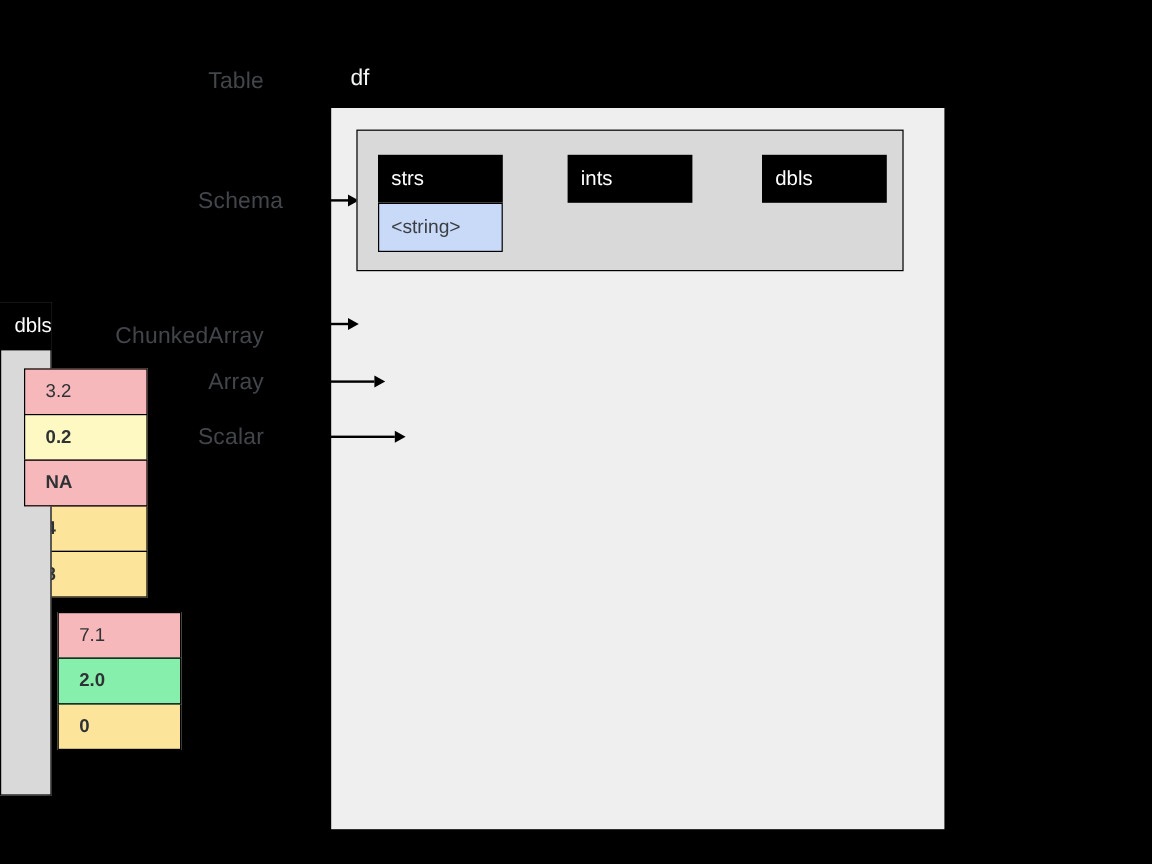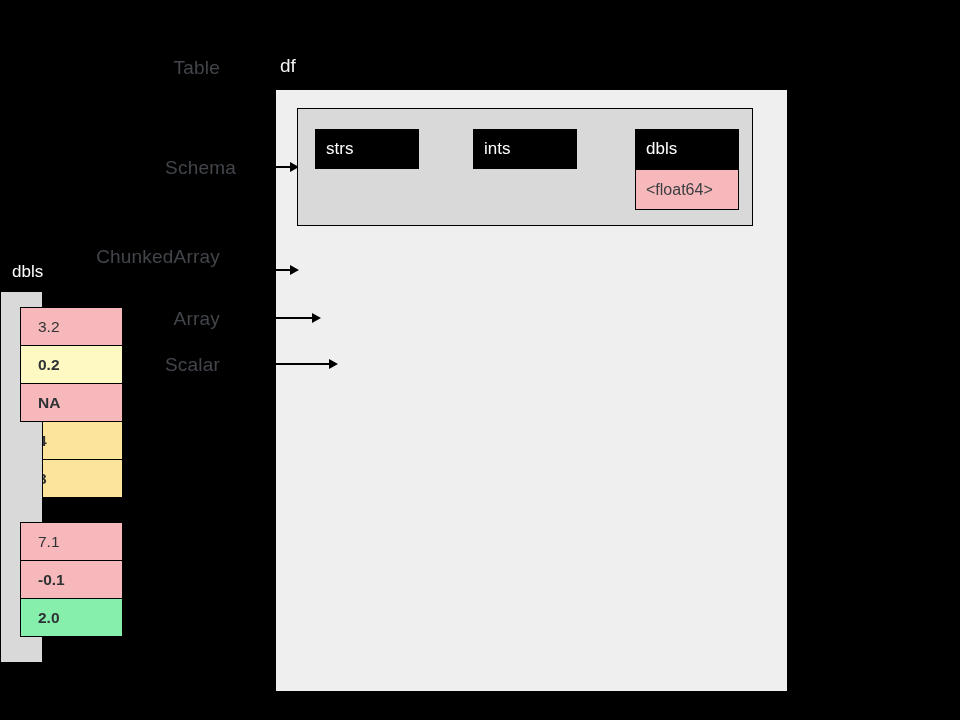--- a/index.html
+++ b/index.html
@@ -7,25 +7,25 @@
     position:relative;width:960px;height:720px;background:#000;overflow:hidden;
     font-family:"Liberation Sans","DejaVu Sans",sans-serif;
   }
   
   .side-label{
     position:absolute;left:0;width:220px;text-align:right;
     font-size:19px;line-height:22px;color:#42464b;letter-spacing:.2px;
   }
   #lbl-table{top:57px;}
   #lbl-schema{top:157px;margin-left:16px;}
-  #lbl-chunked{top:246px;}
+  #lbl-chunked{top:270px;}
   #lbl-array{top:308px;}
   #lbl-scalar{top:354px;}
   
-  #df-label{position:absolute;left:280px;top:55px;font-size:19px;color:#f2f3f4;}
+  #df-label{position:absolute;left:292px;top:55px;font-size:19px;color:#f2f3f4;}
   
   #table-box{position:absolute;left:276px;top:90px;width:511px;height:601px;background:#efefef;}
   
   .arrow{position:absolute;height:2px;background:#000;}
   .arrow::after{
     content:"";position:absolute;right:-9px;top:-4px;width:0;height:0;
     border-left:9px solid #000;border-top:5px solid transparent;border-bottom:5px solid transparent;
   }
   #arrow-schema {left:250px;top:166px;width:40px;}
   #arrow-chunked{left:238px;top:269px;width:52px;}
@@ -55,21 +55,21 @@
   }
   .column:nth-child(1){left:297px;width:135px;}
   .column:nth-child(2){left:457px;width:138px;}
   .column:nth-child(3){left:617px;width:136px;}
   .col-header{
     height:40px;background:#000;color:#fff;font-size:17px;line-height:40px;
     padding-left:12px;box-sizing:border-box;margin:-1px -1px 0 -1px;
   }
   .chunk{position:absolute;left:19px;width:103px;}
   .chunk.chunk1{top:54px;}
-  .chunk.chunk2{top:269px;}
+  .chunk.chunk2{top:257px;margin-left:28px;}
   .cell{
     height:39px;border:1px solid #000;box-sizing:border-box;
     font-size:15.5px;line-height:37px;padding-left:17px;color:#2e3235;
   }
   .cell + .cell{margin-top:-1px;font-weight:bold;}
 </style>
 </head>
 <body>
 
 <div id="stage">
@@ -85,27 +85,27 @@
   <div id="table-box"></div>
 
   <div class="arrow" id="arrow-schema"></div>
   <div class="arrow" id="arrow-chunked"></div>
   <div class="arrow" id="arrow-array"></div>
   <div class="arrow" id="arrow-scalar"></div>
 
   <div id="schema-panel">
       <div class="field">
         <div class="field-header">strs</div>
+        <div class="field-body" style="background: rgb(201, 218, 248);">&lt;string&gt;</div>
       </div>
       <div class="field">
         <div class="field-header">ints</div>
       </div>
       <div class="field">
         <div class="field-header">dbls</div>
-        <div class="field-body" style="background: rgb(246, 184, 186);">&lt;float64&gt;</div>
       </div>
     </div>
 
 <div class="column">
       <div class="col-header">strs</div>
       <div class="chunk chunk1">
         <div class="cell" style="background: rgb(201, 218, 248);">hello</div>
         <div class="cell" style="background: rgb(201, 218, 248);">amazing</div>
         <div class="cell" style="background: rgb(201, 218, 248);">and</div>
         <div class="cell" style="background: rgb(201, 218, 248);">cruel</div>
@@ -134,17 +134,16 @@
     </div>
     <div class="column">
       <div class="col-header">dbls</div>
       <div class="chunk chunk1">
         <div class="cell" style="background: rgb(246, 184, 186);">3.2</div>
         <div class="cell" style="background: #fef9c3;">0.2</div>
         <div class="cell" style="background: rgb(246, 184, 186);">NA</div>
       </div>
       <div class="chunk chunk2">
         <div class="cell" style="background: rgb(246, 184, 186);">7.1</div>
-        <div class="cell" style="background: rgb(246, 184, 186);">-0.1</div>
         <div class="cell" style="background: #86efac;">2.0</div>
       </div>
     </div>
   </div>
 
 </body></html>

